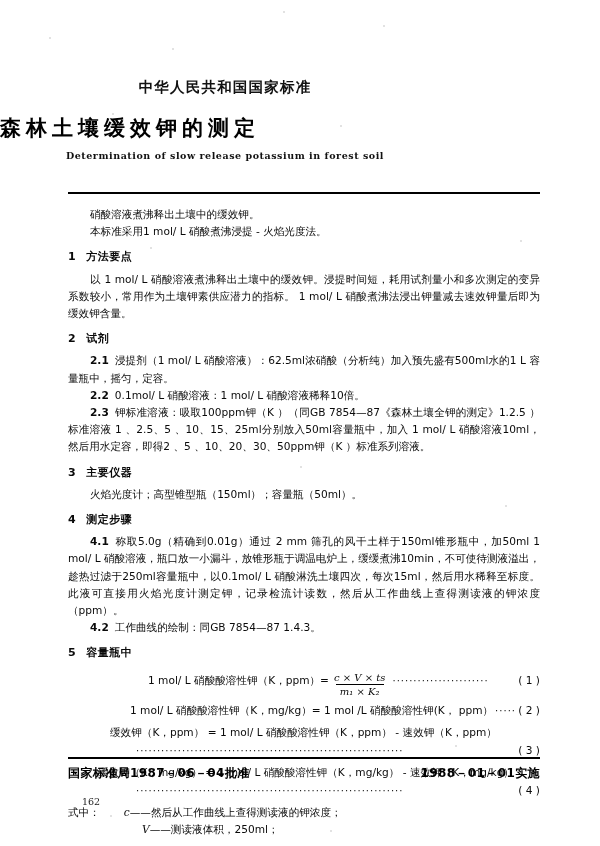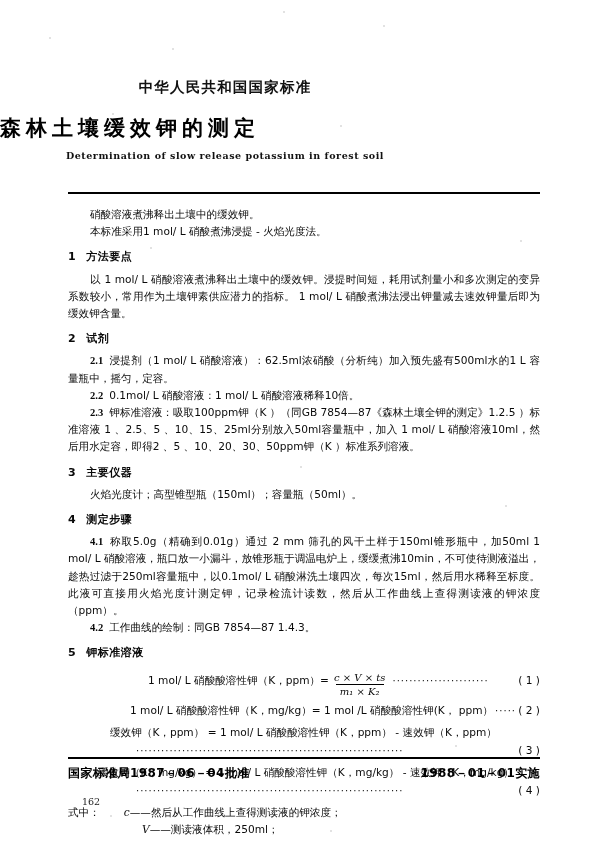--- a/index.html
+++ b/index.html
@@ -105,21 +105,21 @@
   .sec-head {
     margin: 0;
     font-weight: 700;
     font-size: 11px;
     letter-spacing: 0.5px;
   }
   .sec-head .num { margin-right: 10px; }
   .gap-s { height: 5px; }
   .gap-m { height: 8px; }
   .gap-l { height: 10px; }
-  .num-lbl { font-weight: 700; margin-right: 6px; font-family: Liberation Serif, serif; }
+  .num-lbl { font-weight: 700; margin-right: 6px; }
 
   
   .formula-block {
     margin: 0;
     font-size: 10.6px;
     line-height: 17.5px;
   }
   .eq-row {
     display: flex;
     white-space: nowrap;
@@ -244,21 +244,21 @@
     <div class="gap-s"></div>
     <p class="p indent2">火焰光度计；高型锥型瓶（150ml）；容量瓶（50ml）。</p>
 
     <div class="gap-m"></div>
     <p class="sec-head"><span class="num">4</span><span>测定步骤</span></p>
     <div class="gap-s"></div>
     <p class="p indent1"><span class="num-lbl">4.1</span><span>称取5.0g（精确到0.01g）通过 2 mm 筛孔的风干土样于150ml锥形瓶中，加50ml 1 mol/ L 硝酸溶液，瓶口放一小漏斗，放锥形瓶于调温电炉上，缓缓煮沸10min，不可使待测液溢出，趁热过滤于250ml容量瓶中，以0.1mol/ L 硝酸淋洗土壤四次，每次15ml，然后用水稀释至标度。此液可直接用火焰光度计测定钾，记录检流计读数，然后从工作曲线上查得测读液的钾浓度（ppm）。</span></p>
     <p class="p indent1"><span class="num-lbl">4.2</span><span>工作曲线的绘制：同GB 7854—87 1.4.3。</span></p>
 
     <div class="gap-m"></div>
-    <p class="sec-head"><span class="num">5</span><span>钾标准溶液</span></p>
+    <p class="sec-head"><span class="num">5</span><span>容量瓶中</span></p>
     <div class="gap-l"></div>
 
     <div class="formula-block">
 
       <div class="eq-row eq1">
         <span>1 mol/ L 硝酸酸溶性钾（K，ppm）=</span>
         <span class="frac">
           <span class="numer">c × V  × ts</span>
           <span class="denom">m₁ × K₂</span>
         </span>

